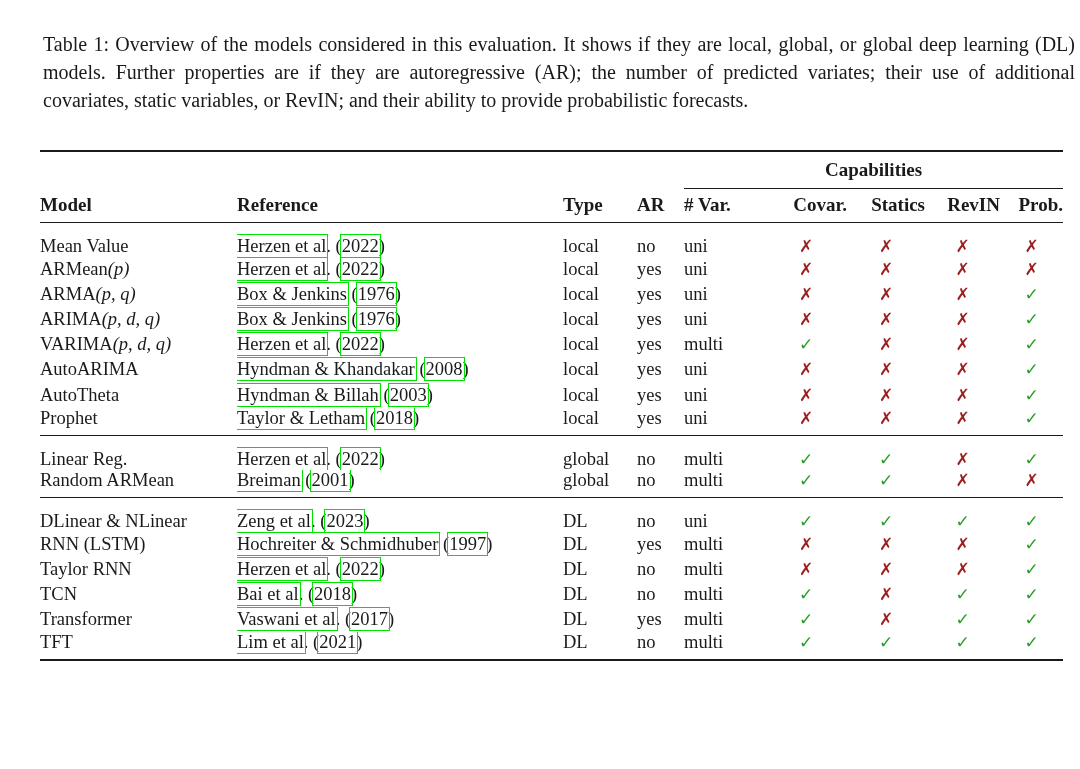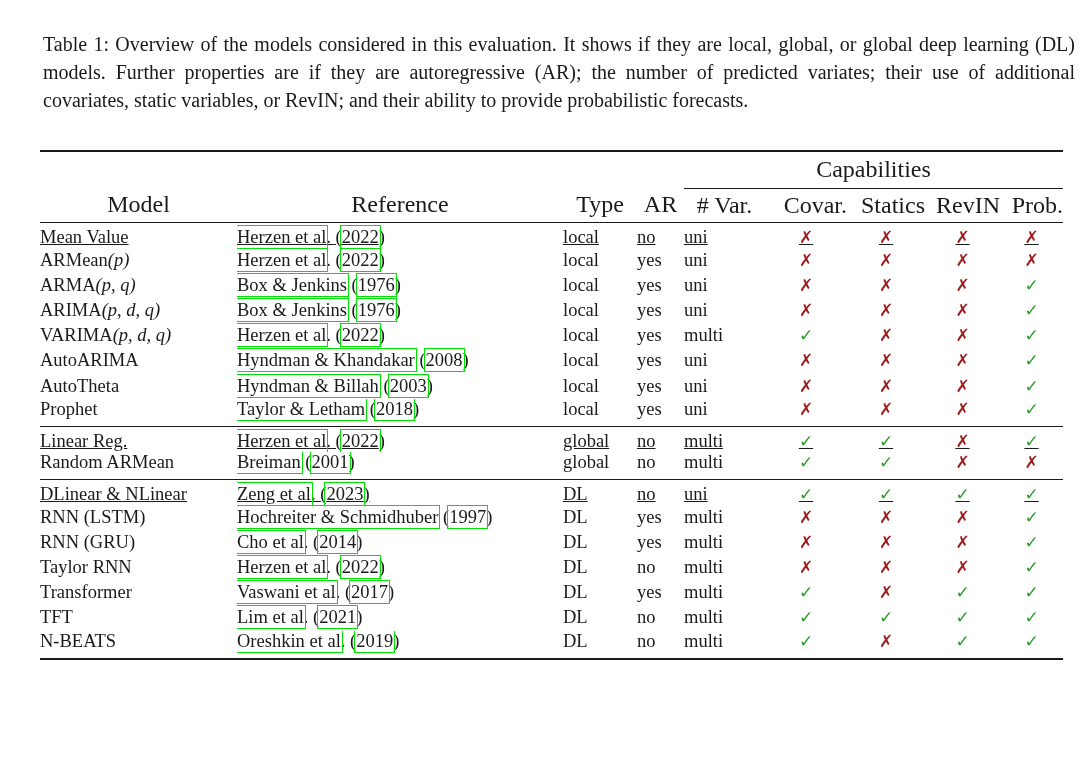--- a/index.html
+++ b/index.html
@@ -21,32 +21,32 @@
   col.c-model   { width: 197px; }
   col.c-ref     { width: 326px; }
   col.c-type    { width: 74px;  }
   col.c-ar      { width: 47px;  }
   col.c-nvar    { width: 81px;  }
   col.c-covar   { width: 82px;  }
   col.c-statics { width: 78px;  }
   col.c-revin   { width: 75px;  }
   col.c-prob    { width: 63px;  }
 
-  th { font-weight: normal; font-size: 24px; }
+  th { font-weight: bold; font-size: 19px; }
   tr.caps-row th { height: 37px; vertical-align: middle; }
   th.caps-span { text-align: center; border-bottom: 1.3px solid #1a1a1a; }
-  tr.cols-row th { height: 34px; vertical-align: middle; text-align: center; }
+  tr.cols-row th { height: 34px; vertical-align: middle; text-align: left; }
   tr.cols-row th.center { text-align: right; }
   thead { border-bottom: 1.5px solid #1a1a1a; }
   tbody + tbody { border-top: 1.5px solid #1a1a1a; }
 
   td { height: 25.2px; vertical-align: middle; text-align: left; white-space: nowrap;
        overflow: hidden; }
   td.center { text-align: center; }
-  tbody tr:first-child td { padding-top: 4px; text-decoration: underline; }
+  tbody tr:first-child td { padding-top: 13px; }
   tbody tr:last-child td  { padding-bottom: 6px; }
 
   .math { font-style: italic; }
   .linkbox { outline: 1.6px solid var(--link-box, #00e300); outline-offset: 1px; }
 
   .mark { font-family: "DejaVu Sans", sans-serif; font-weight: bold; font-size: 17px; }
   .mark.yes { color: var(--check-color, #2a9d2a); }
   .mark.no  { color: var(--cross-color, #9d1c1c); }
 </style>
 </head>
@@ -215,39 +215,39 @@
           <td><span class="linkbox">Hochreiter &amp; Schmidhuber</span><span> (</span><span class="linkbox">1997</span><span>)</span></td>
           <td>DL</td>
           <td>yes</td>
           <td>multi</td>
           <td class="center"><span class="mark no">✗</span></td>
           <td class="center"><span class="mark no">✗</span></td>
           <td class="center"><span class="mark no">✗</span></td>
           <td class="center"><span class="mark yes">✓</span></td>
         </tr>
         <tr>
-          <td><span>RNN (GRU)</span></td>
-          <td><span class="linkbox">Cho et al</span><span>. (</span><span class="linkbox">2014</span><span>)</span></td>
-          <td>DL</td>
-          <td>yes</td>
-          <td>multi</td>
-          <td class="center"><span class="mark no">✗</span></td>
-          <td class="center"><span class="mark no">✗</span></td>
-          <td class="center"><span class="mark no">✗</span></td>
-          <td class="center"><span class="mark yes">✓</span></td>
-        </tr>
-        <tr>
           <td><span>Taylor RNN</span></td>
           <td><span class="linkbox">Herzen et al</span><span>. (</span><span class="linkbox">2022</span><span>)</span></td>
           <td>DL</td>
           <td>no</td>
           <td>multi</td>
           <td class="center"><span class="mark no">✗</span></td>
           <td class="center"><span class="mark no">✗</span></td>
           <td class="center"><span class="mark no">✗</span></td>
+          <td class="center"><span class="mark yes">✓</span></td>
+        </tr>
+        <tr>
+          <td><span>TCN</span></td>
+          <td><span class="linkbox">Bai et al</span><span>. (</span><span class="linkbox">2018</span><span>)</span></td>
+          <td>DL</td>
+          <td>no</td>
+          <td>multi</td>
+          <td class="center"><span class="mark yes">✓</span></td>
+          <td class="center"><span class="mark no">✗</span></td>
+          <td class="center"><span class="mark yes">✓</span></td>
           <td class="center"><span class="mark yes">✓</span></td>
         </tr>
         <tr>
           <td><span>Transformer</span></td>
           <td><span class="linkbox">Vaswani et al</span><span>. (</span><span class="linkbox">2017</span><span>)</span></td>
           <td>DL</td>
           <td>yes</td>
           <td>multi</td>
           <td class="center"><span class="mark yes">✓</span></td>
           <td class="center"><span class="mark no">✗</span></td>
@@ -255,29 +255,18 @@
           <td class="center"><span class="mark yes">✓</span></td>
         </tr>
         <tr>
           <td><span>TFT</span></td>
           <td><span class="linkbox">Lim et al</span><span>. (</span><span class="linkbox">2021</span><span>)</span></td>
           <td>DL</td>
           <td>no</td>
           <td>multi</td>
           <td class="center"><span class="mark yes">✓</span></td>
           <td class="center"><span class="mark yes">✓</span></td>
-          <td class="center"><span class="mark yes">✓</span></td>
-          <td class="center"><span class="mark yes">✓</span></td>
-        </tr>
-        <tr>
-          <td><span>N-BEATS</span></td>
-          <td><span class="linkbox">Oreshkin et al</span><span>. (</span><span class="linkbox">2019</span><span>)</span></td>
-          <td>DL</td>
-          <td>no</td>
-          <td>multi</td>
-          <td class="center"><span class="mark yes">✓</span></td>
-          <td class="center"><span class="mark no">✗</span></td>
           <td class="center"><span class="mark yes">✓</span></td>
           <td class="center"><span class="mark yes">✓</span></td>
         </tr>
       </tbody>
   </table>
 </div>
 
 </body></html>

